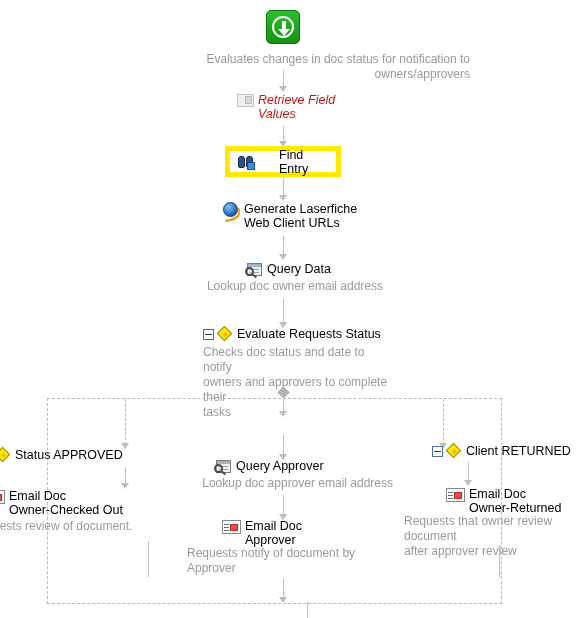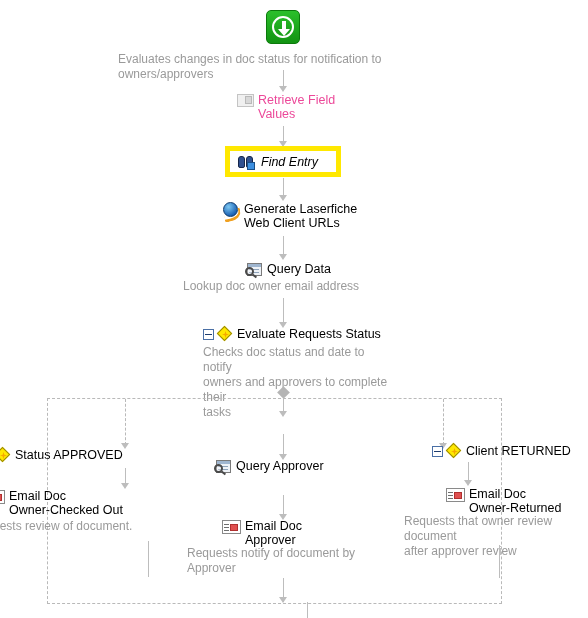--- a/index.html
+++ b/index.html
@@ -27,29 +27,29 @@
     display: flex;
     align-items: flex-start;
     gap: 4px;
   }
   .node-label {
     font-size: 12.5px;
     color: #000000;
     line-height: 14px;
     white-space: pre-line;
   }
-  .node-label.disabled { color: #ec4899; }
+  .node-label.disabled { color: #b91c1c; font-style: italic; }
   .desc {
     position: absolute;
     font-size: 12px;
     color: #9a9a9a;
     line-height: 15px;
     white-space: pre-line;
   }
-  .desc.center { text-align: left; }
+  .desc.center { text-align: right; }
 
   
   .vline {
     position: absolute;
     width: 0;
     border-left: 1px solid #bdbdbd;
   }
   .arrowhead {
     position: absolute;
     width: 0; height: 0;
@@ -302,21 +302,21 @@
 
   <div class="vline" style="left:283px; top:126px; height:17px;"></div>
   <div class="arrowhead" style="left:279px; top:141px;"></div>
 
   <div class="highlight-box" style="left:225px; top:146px; width:116px; height:31px;">
     <div class="icon icon-binoc">
       <div class="b l"></div>
         <div class="b r"></div>
         <div class="badge"></div>
     </div>
-    <div class="node-label" style="margin-left:5px;font-style:italic;">Find Entry</div>
+    <div class="node-label" style="margin-left:23px;">Find Entry</div>
   </div>
 
   <div class="vline" style="left:283px; top:178px; height:19px;"></div>
   <div class="arrowhead" style="left:279px; top:195px;"></div>
 
   <div class="node" style="left:223px; top:202px;">
     <div class="node-row">
       <div class="icon icon-globe">
         <div class="sphere"></div>
           <div class="swoosh"></div>
@@ -385,20 +385,21 @@
         <div class="win"></div>
           <div class="bar"></div>
           <div class="l1"></div>
           <div class="l2"></div>
         <div class="lens"></div>
           <div class="handle"></div>
       </div>
       <div class="node-label">Query Approver</div>
     </div>
   </div>
+  <div class="desc center" style="left:173px; top:476px; width:220px;">Lookup doc approver email address</div>
 
   <div class="vline" style="left:283px; top:495px; height:21px;"></div>
   <div class="arrowhead" style="left:279px; top:514px;"></div>
 
   <div class="node" style="left:222px; top:519px;">
     <div class="node-row">
       <div class="icon icon-mail">
         <div class="env"></div>
           <div class="red"></div>
         <div class="ln a"></div>

